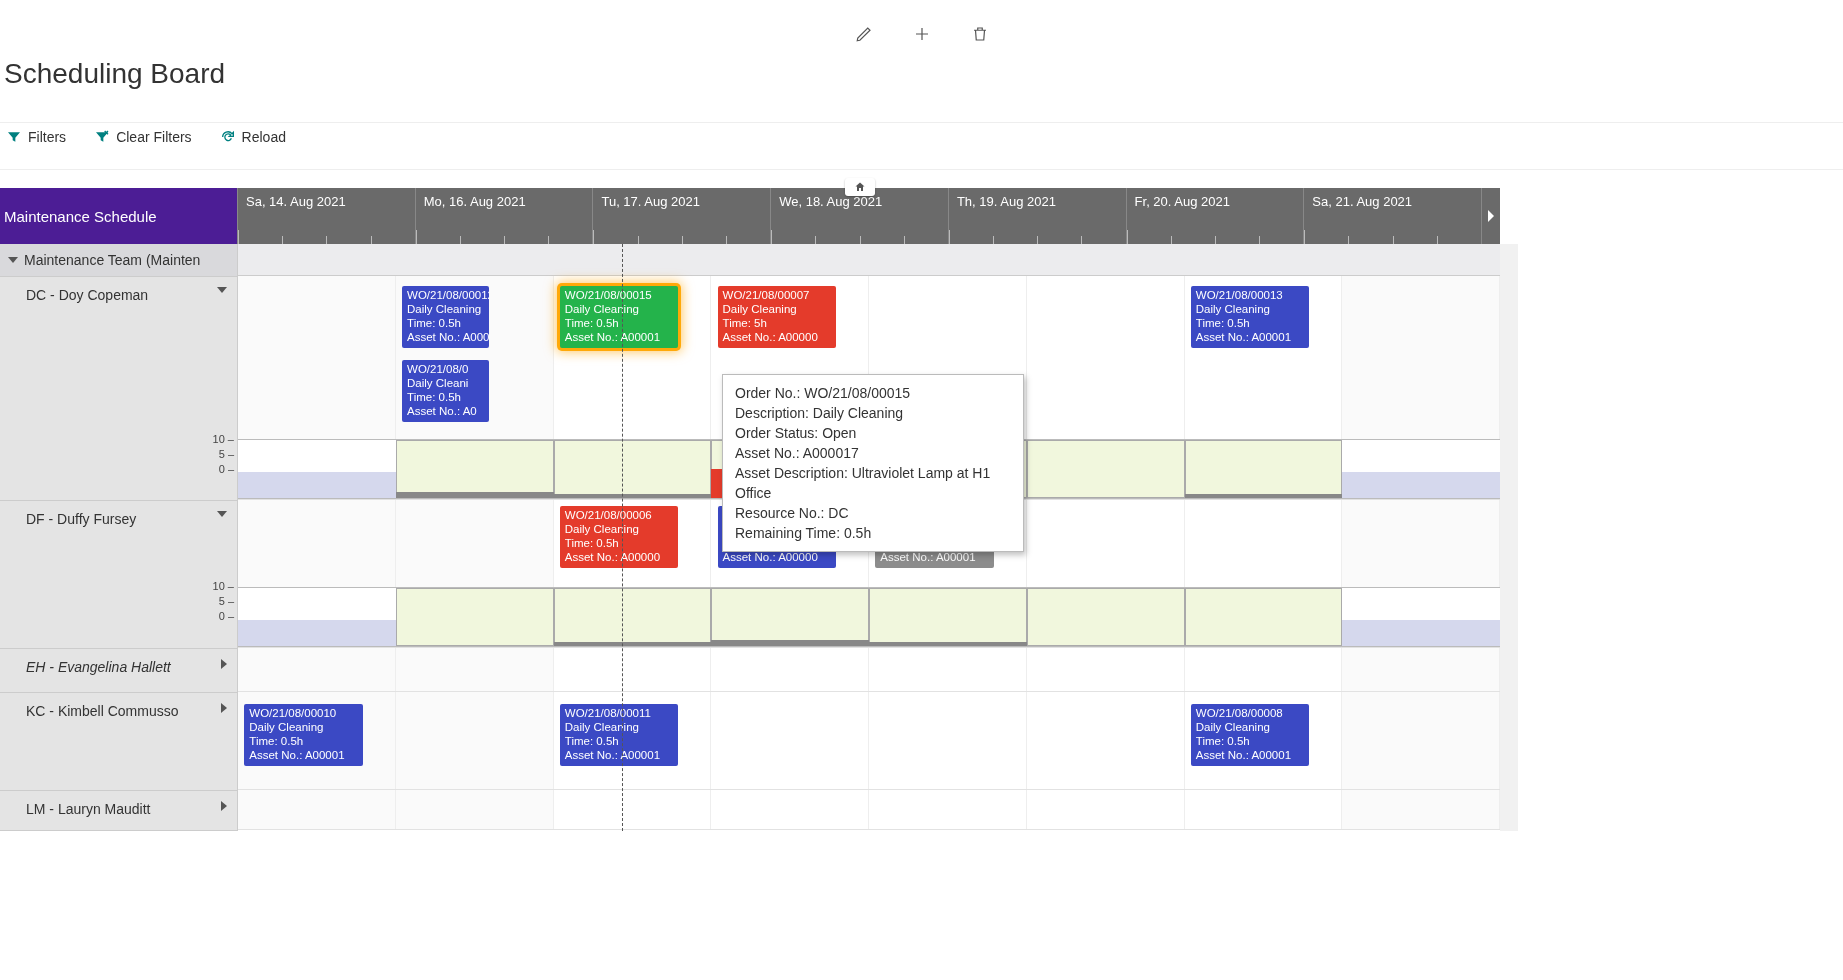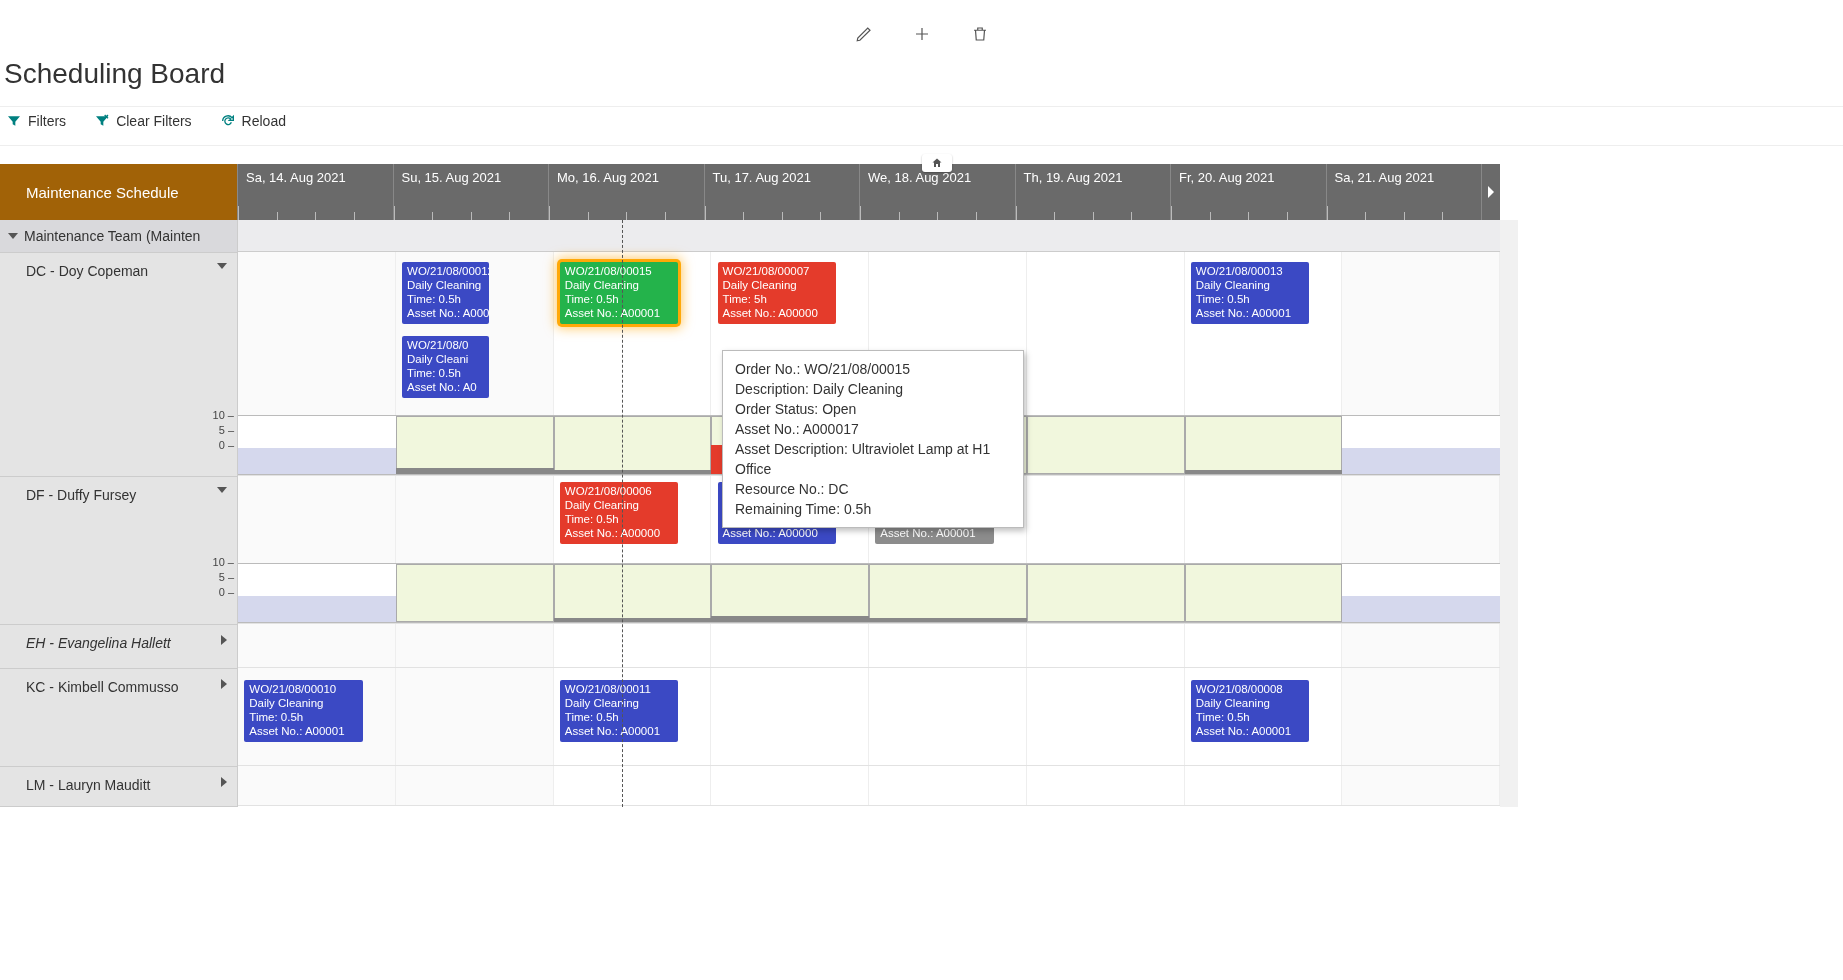--- a/index.html
+++ b/index.html
@@ -20,44 +20,45 @@
 .toolbar-top .ticon { width: 18px; height: 18px; color: #555; cursor: pointer; }
 .page-title {
   font-size: 28px;
   font-weight: 300;
   padding: 8px 4px 16px 4px;
 }
 .filter-bar {
   display: flex;
   align-items: center;
   gap: 28px;
-  padding: 6px 6px 16px 6px;
+  padding: 6px 6px 24px 6px;
   border-top: 1px solid #eee;
   border-bottom: 1px solid #eee;
   font-size: 14px;
+  margin-top: 16px;
 }
 .filter-item { display: flex; align-items: center; gap: 6px; cursor: pointer; }
 .filter-item svg { width: 16px; height: 16px; }
 .teal { color: #008080; }
 .dark { color: #333; }
 
 .board {
   position: relative;
   margin-top: 18px;
   width: 1500px;
 }
 .header-row { display: flex; height: 56px; }
 .corner {
   width: 238px;
   flex: 0 0 238px;
-  background: #a16207;
+  background: #4c1d95;
   color: #fff;
   display: flex;
   align-items: center;
-  padding-left: 26px;
+  padding-left: 4px;
   font-size: 15px;
   border-right: 1px solid #888;
 }
 .day-headers { flex: 1; display: flex; position: relative; }
 .day-head {
   flex: 1;
   background: #6a6a6a;
   color: #fff;
   border-right: 1px solid #888;
   position: relative;
@@ -287,26 +288,20 @@
 <div class="board">
   <div class="header-row">
     <div class="corner">Maintenance Schedule</div>
     <div class="day-headers" id="day-headers">
         <div class="day-head">Sa, 14. Aug 2021<div class="ticks">
             <div class="tick long" style="left: 0%;"></div>
             <div class="tick" style="left: 25%;"></div>
             <div class="tick" style="left: 50%;"></div>
             <div class="tick" style="left: 75%;"></div>
           </div></div>
-        <div class="day-head">Su, 15. Aug 2021<div class="ticks">
-            <div class="tick long" style="left: 0%;"></div>
-            <div class="tick" style="left: 25%;"></div>
-            <div class="tick" style="left: 50%;"></div>
-            <div class="tick" style="left: 75%;"></div>
-          </div></div>
         <div class="day-head">Mo, 16. Aug 2021<div class="ticks">
             <div class="tick long" style="left: 0%;"></div>
             <div class="tick" style="left: 25%;"></div>
             <div class="tick" style="left: 50%;"></div>
             <div class="tick" style="left: 75%;"></div>
           </div></div>
         <div class="day-head">Tu, 17. Aug 2021<div class="ticks">
             <div class="tick long" style="left: 0%;"></div>
             <div class="tick" style="left: 25%;"></div>
             <div class="tick" style="left: 50%;"></div>

